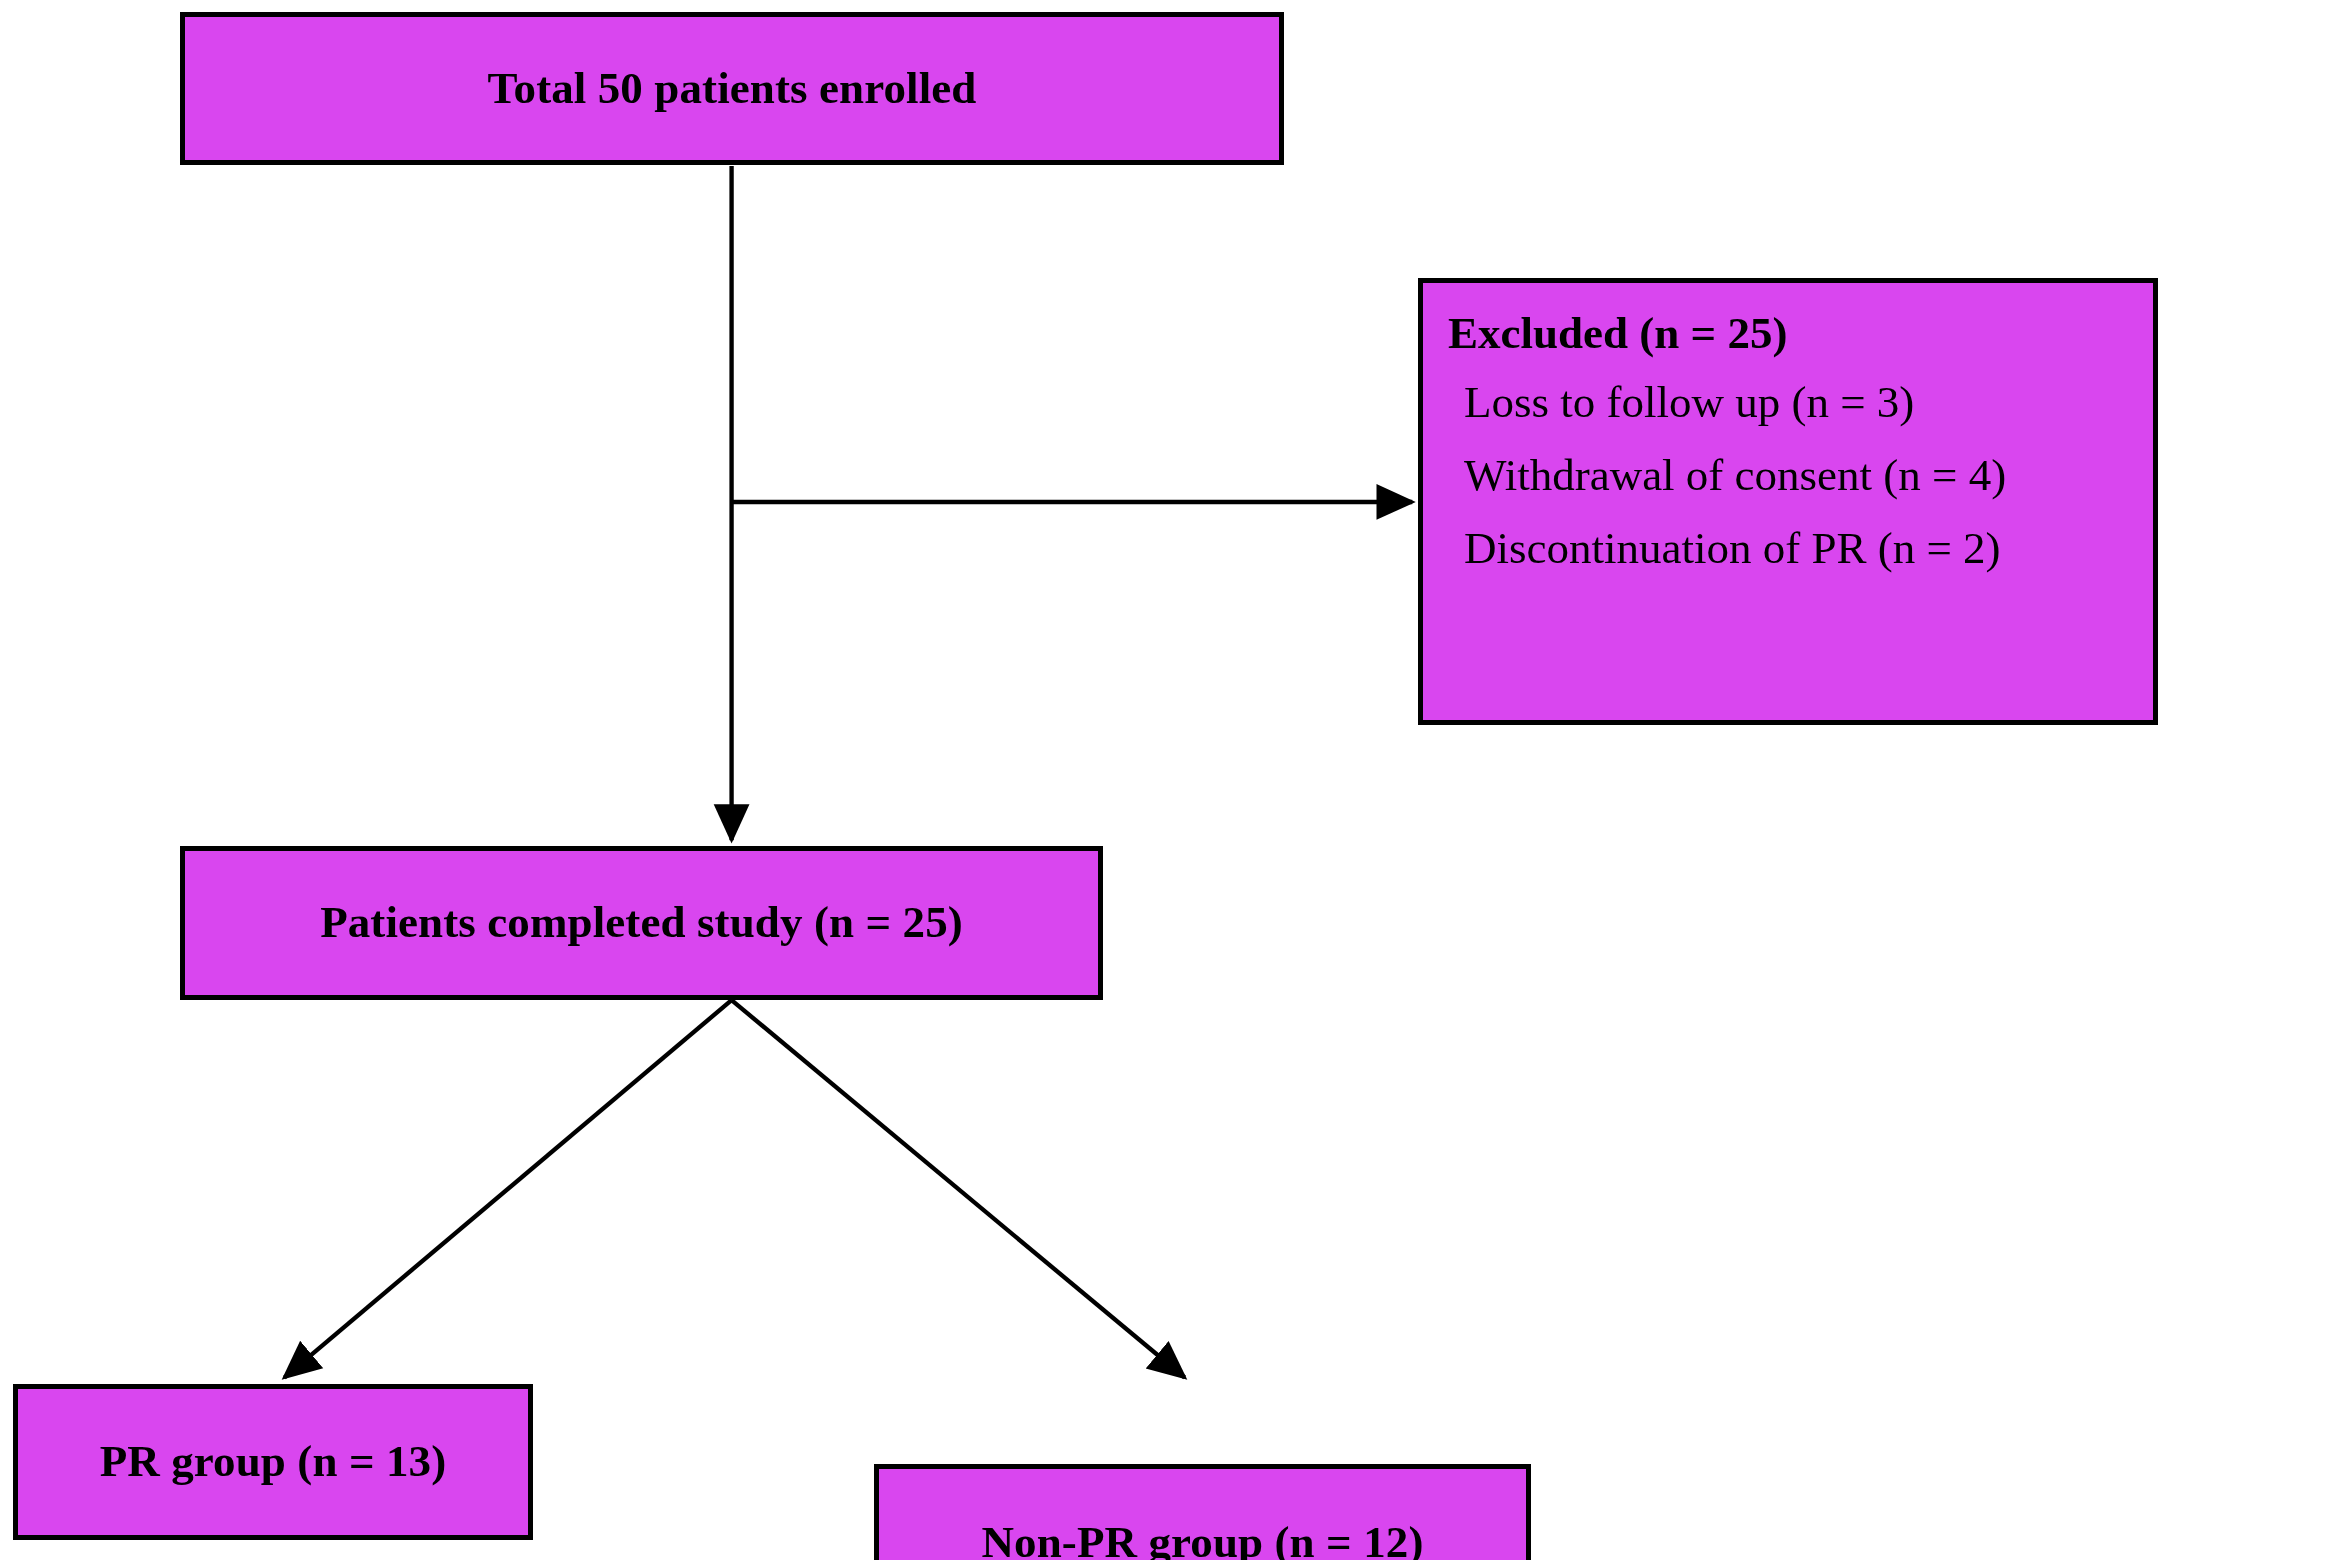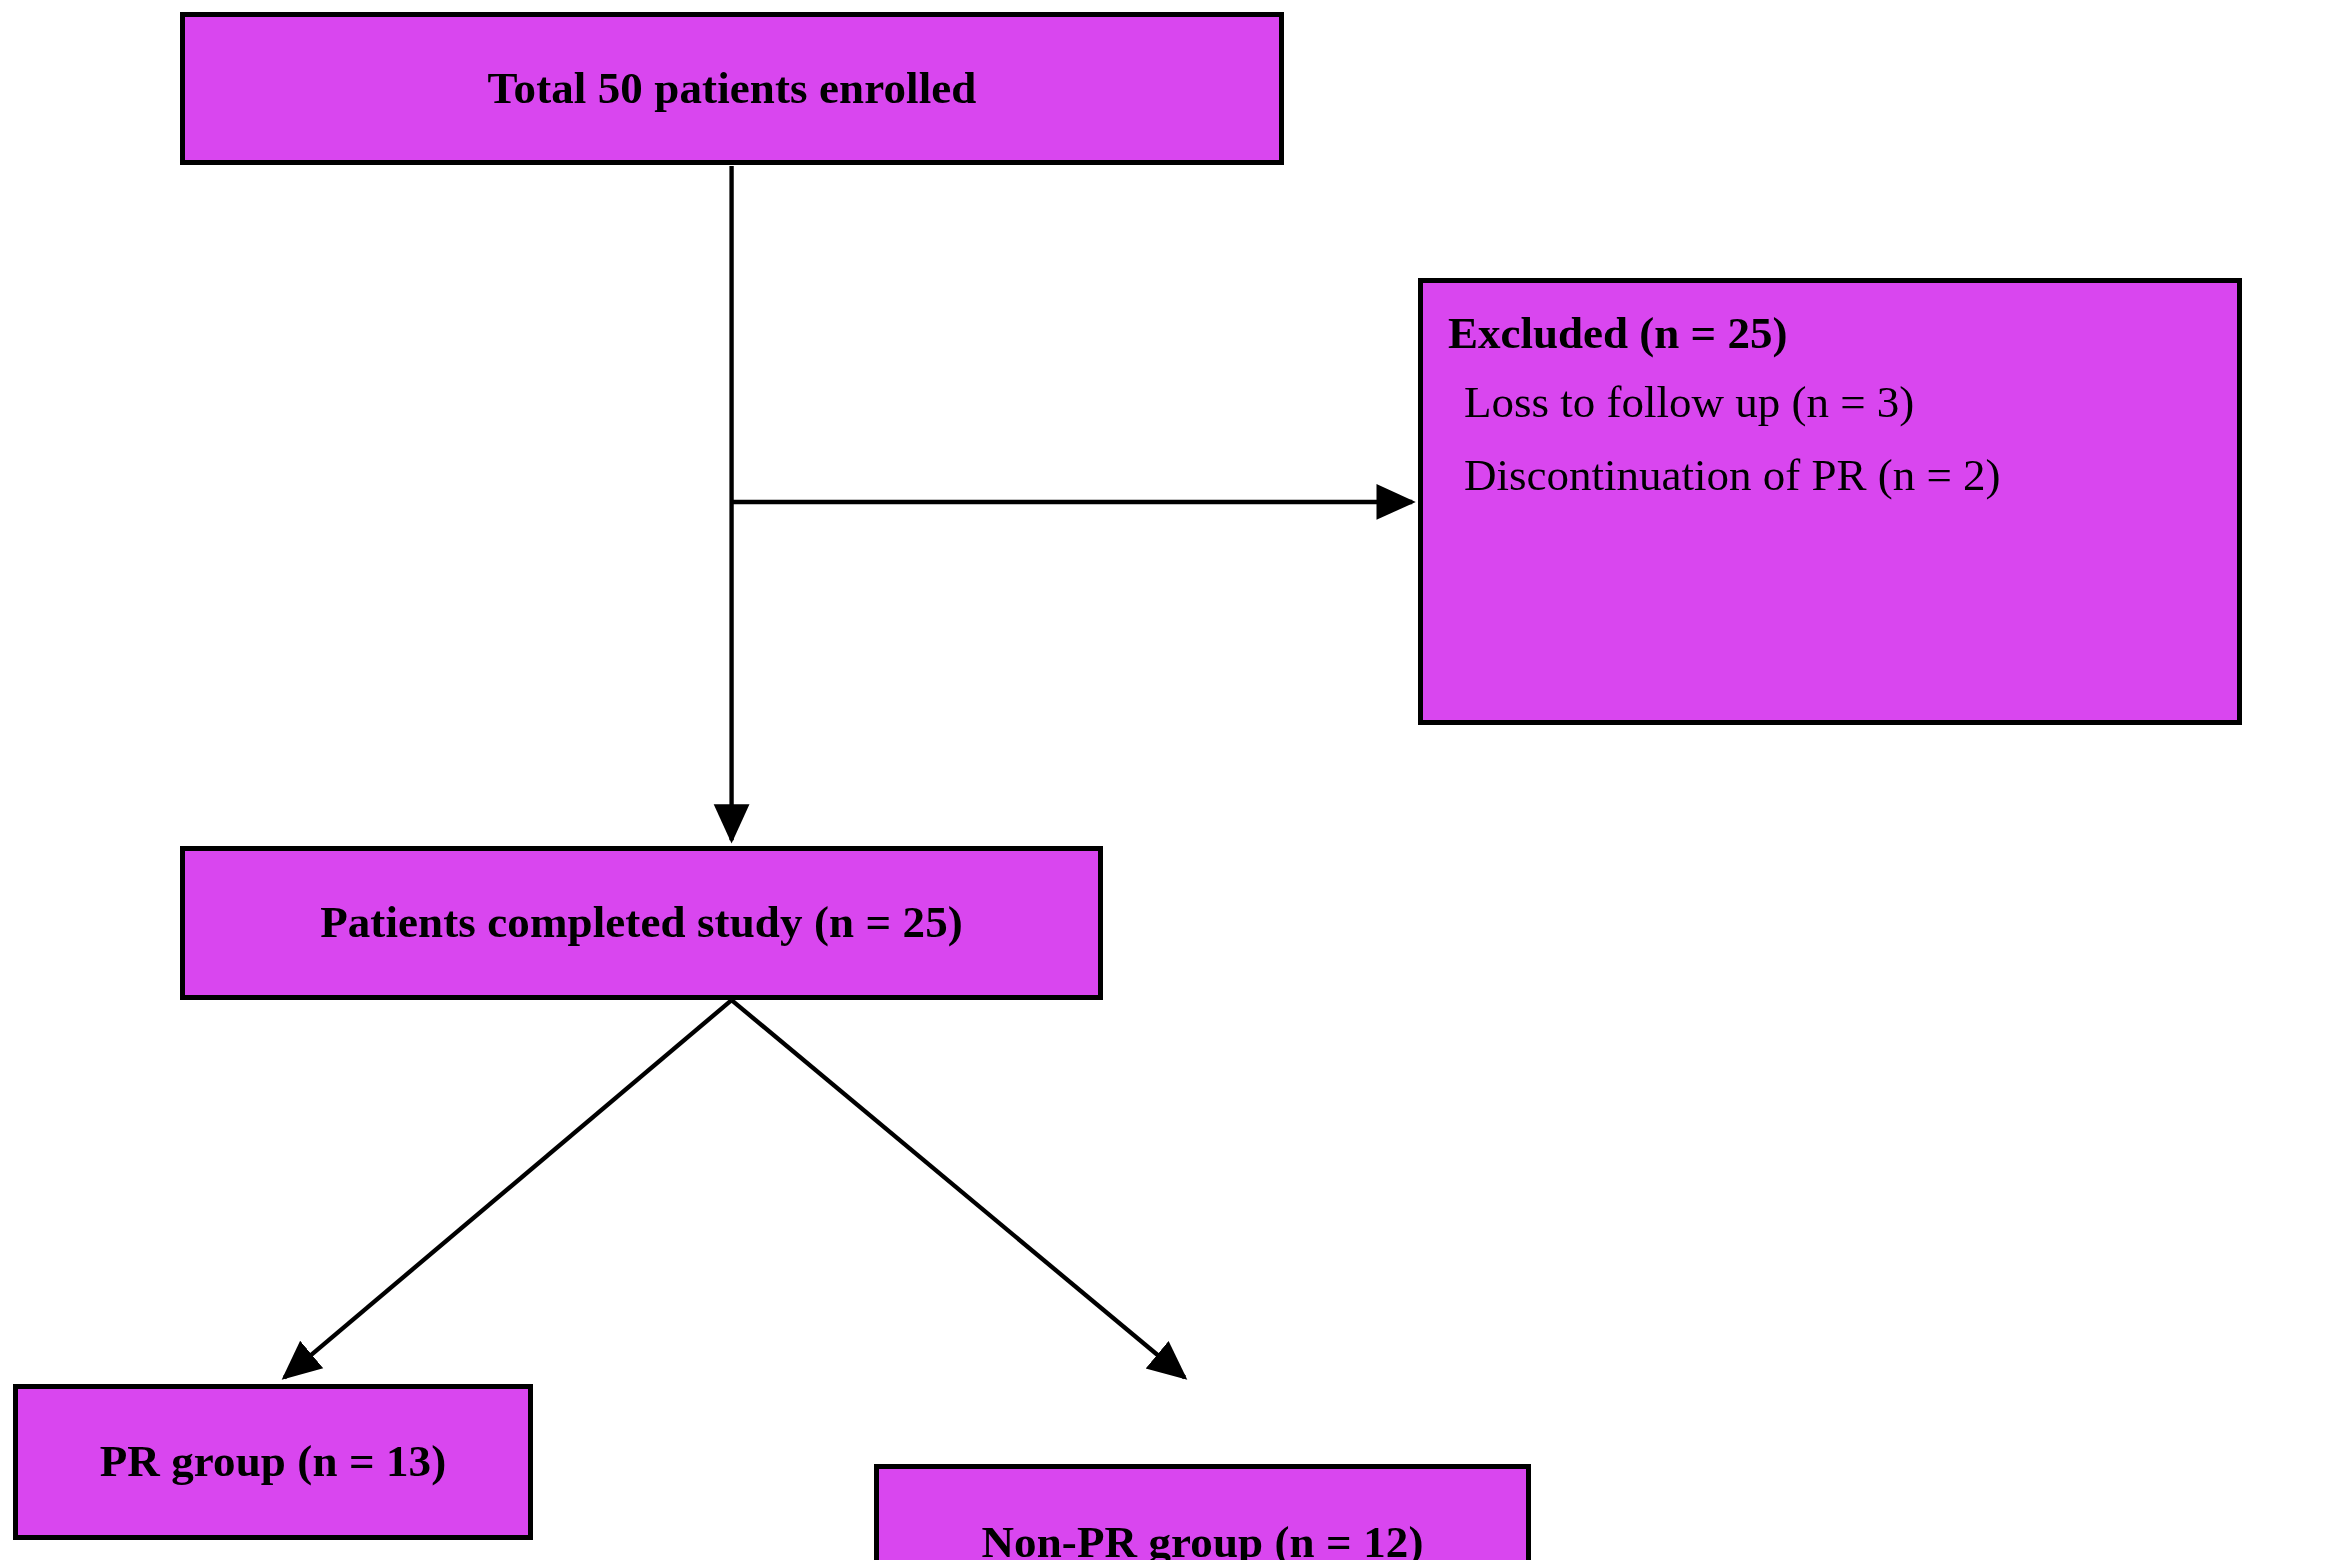--- a/index.html
+++ b/index.html
@@ -55,21 +55,21 @@
   #node-pr-group {
     left: 13px;   top: 1384px;
     width: 520px; height: 156px;
   }
   #node-nonpr-group {
     left: 874px; top: 1464px;
     width: 657px; height: 158px;
   }
   #node-excluded {
     left: 1418px; top: 278px;
-    width: 824px; height: 447px;
+    width: 740px; height: 447px;
     display: block;
     padding: 28px 0 8px 25px;
   }
   #node-excluded .excl-heading {
     font-weight: bold;
     font-size: 45px;
     line-height: 1.0;
     white-space: nowrap;
     margin: 0 0 10.2px 0;
   }
@@ -107,20 +107,21 @@
   </svg>
 
   <div class="node-box" id="node-enrolled">
     <span class="node-text">Total 50 patients enrolled</span>
   </div>
 
   <div class="node-box" id="node-excluded">
     <div class="excl-heading">Excluded (n = 25)</div>
     <ul class="excl-list">
       <li>Loss to follow up (n = 3)</li>
+      <li>Withdrawal of consent (n = 4)</li>
       <li>Discontinuation of PR (n = 2)</li>
     </ul>
   </div>
 
   <div class="node-box" id="node-completed">
     <span class="node-text">Patients completed study (n = 25)</span>
   </div>
 
   <div class="node-box" id="node-pr-group">
     <span class="node-text">PR group (n = 13)</span>

